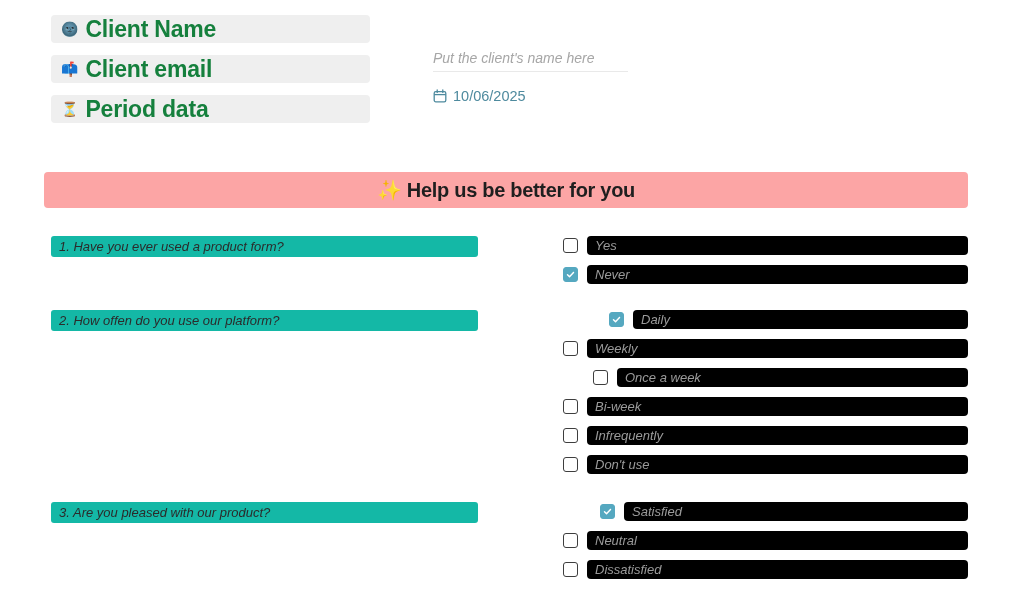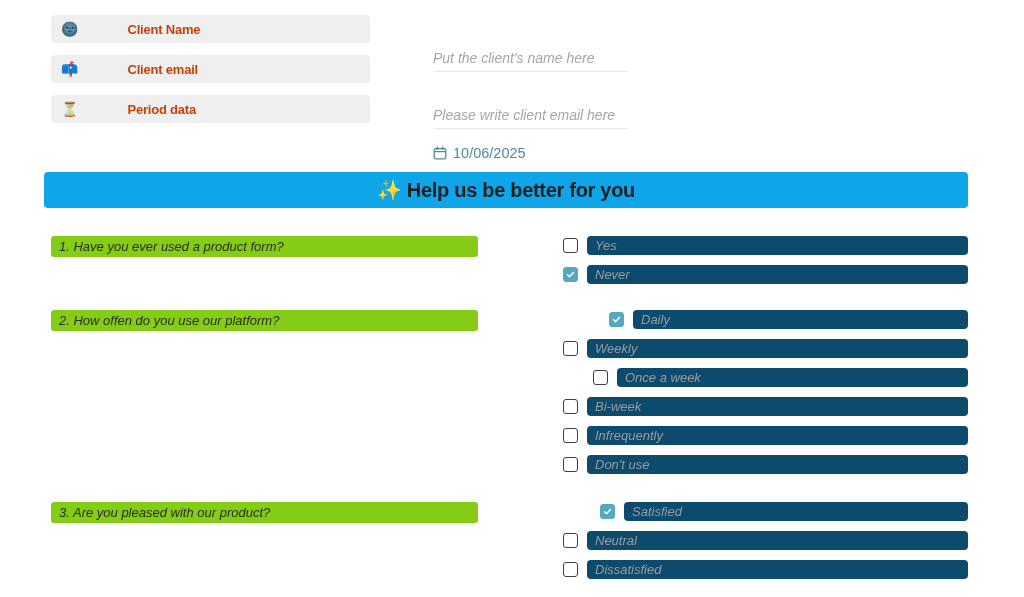--- a/index.html
+++ b/index.html
@@ -47,25 +47,24 @@
 
   .field-label .emoji {
     font-size: 14px;
     line-height: 1;
     margin-right: 7px;
     display: inline-block;
     filter: saturate(1);
   }
 
   .field-label .lbl {
-    font-size: 13px;
+    font-size: 23px;
     font-weight: bold;
-    color: #c2410c;
+    color: #15803d;
     letter-spacing: -0.2px;
-    margin-left: 42px;
   }
 
   
   .values-block {
     position: absolute;
     left: 433px;
     top: 15px;
     width: 330px;
   }
 
@@ -96,21 +95,21 @@
 
   .cal-icon { display: inline-flex; align-items: center; }
 
   
   .banner {
     position: absolute;
     left: 44px;
     top: 172px;
     width: 924px;
     height: 36px;
-    background: #0ea5e9;
+    background: #fca5a5;
     border-radius: 4px;
     display: flex;
     align-items: center;
     justify-content: center;
   }
 
   .banner-title {
     font-size: 20px;
     font-weight: bold;
     color: #1f1f1f;
@@ -122,21 +121,21 @@
     position: absolute;
     left: 51px;
     width: 427px;
   }
 
   .question {
     position: absolute;
     left: 0;
     width: 427px;
     height: 21px;
-    background: #84cc16;
+    background: #14b8a6;
     border-radius: 3px;
     display: flex;
     align-items: center;
     padding: 0 8px;
     cursor: default;
   }
 
   .question-text {
     font-size: 13px;
     font-style: italic;
@@ -183,21 +182,21 @@
     display: none;
     width: 9px;
     height: 9px;
   }
 
   .checkbox.checked .tick { display: block; }
 
   .option-label {
     flex: 1;
     height: 19px;
-    background: #0c4a6e;
+    background: #000000;
     border-radius: 4px;
     display: flex;
     align-items: center;
     padding: 0 8px;
     font-size: 13px;
     font-style: italic;
     color: #9b9b9b;
     cursor: text;
     white-space: nowrap;
     overflow: hidden;
@@ -218,21 +217,20 @@
       <span class="lbl">Client email</span>
     </div>
     <div class="field-label">
       <span class="emoji">⏳</span>
       <span class="lbl">Period data</span>
     </div>
   </div>
 
   <div class="values-block">
     <span class="value-placeholder">Put the client's name here</span>
-    <span class="value-placeholder">Please write client email here</span>
     <div class="date-value">
       <span class="cal-icon">
         <svg width="14" height="14" viewBox="0 0 14 14" fill="none">
           <rect x="1.2" y="2.6" width="11.6" height="10.2" rx="1.6" stroke="#4e8a9e" stroke-width="1.3"></rect>
           <line x1="1.2" y1="5.6" x2="12.8" y2="5.6" stroke="#4e8a9e" stroke-width="1.3"></line>
           <line x1="4.2" y1="0.9" x2="4.2" y2="3.4" stroke="#4e8a9e" stroke-width="1.3" stroke-linecap="round"></line>
           <line x1="9.8" y1="0.9" x2="9.8" y2="3.4" stroke="#4e8a9e" stroke-width="1.3" stroke-linecap="round"></line>
         </svg>
       </span>
       <span>10/06/2025</span>

